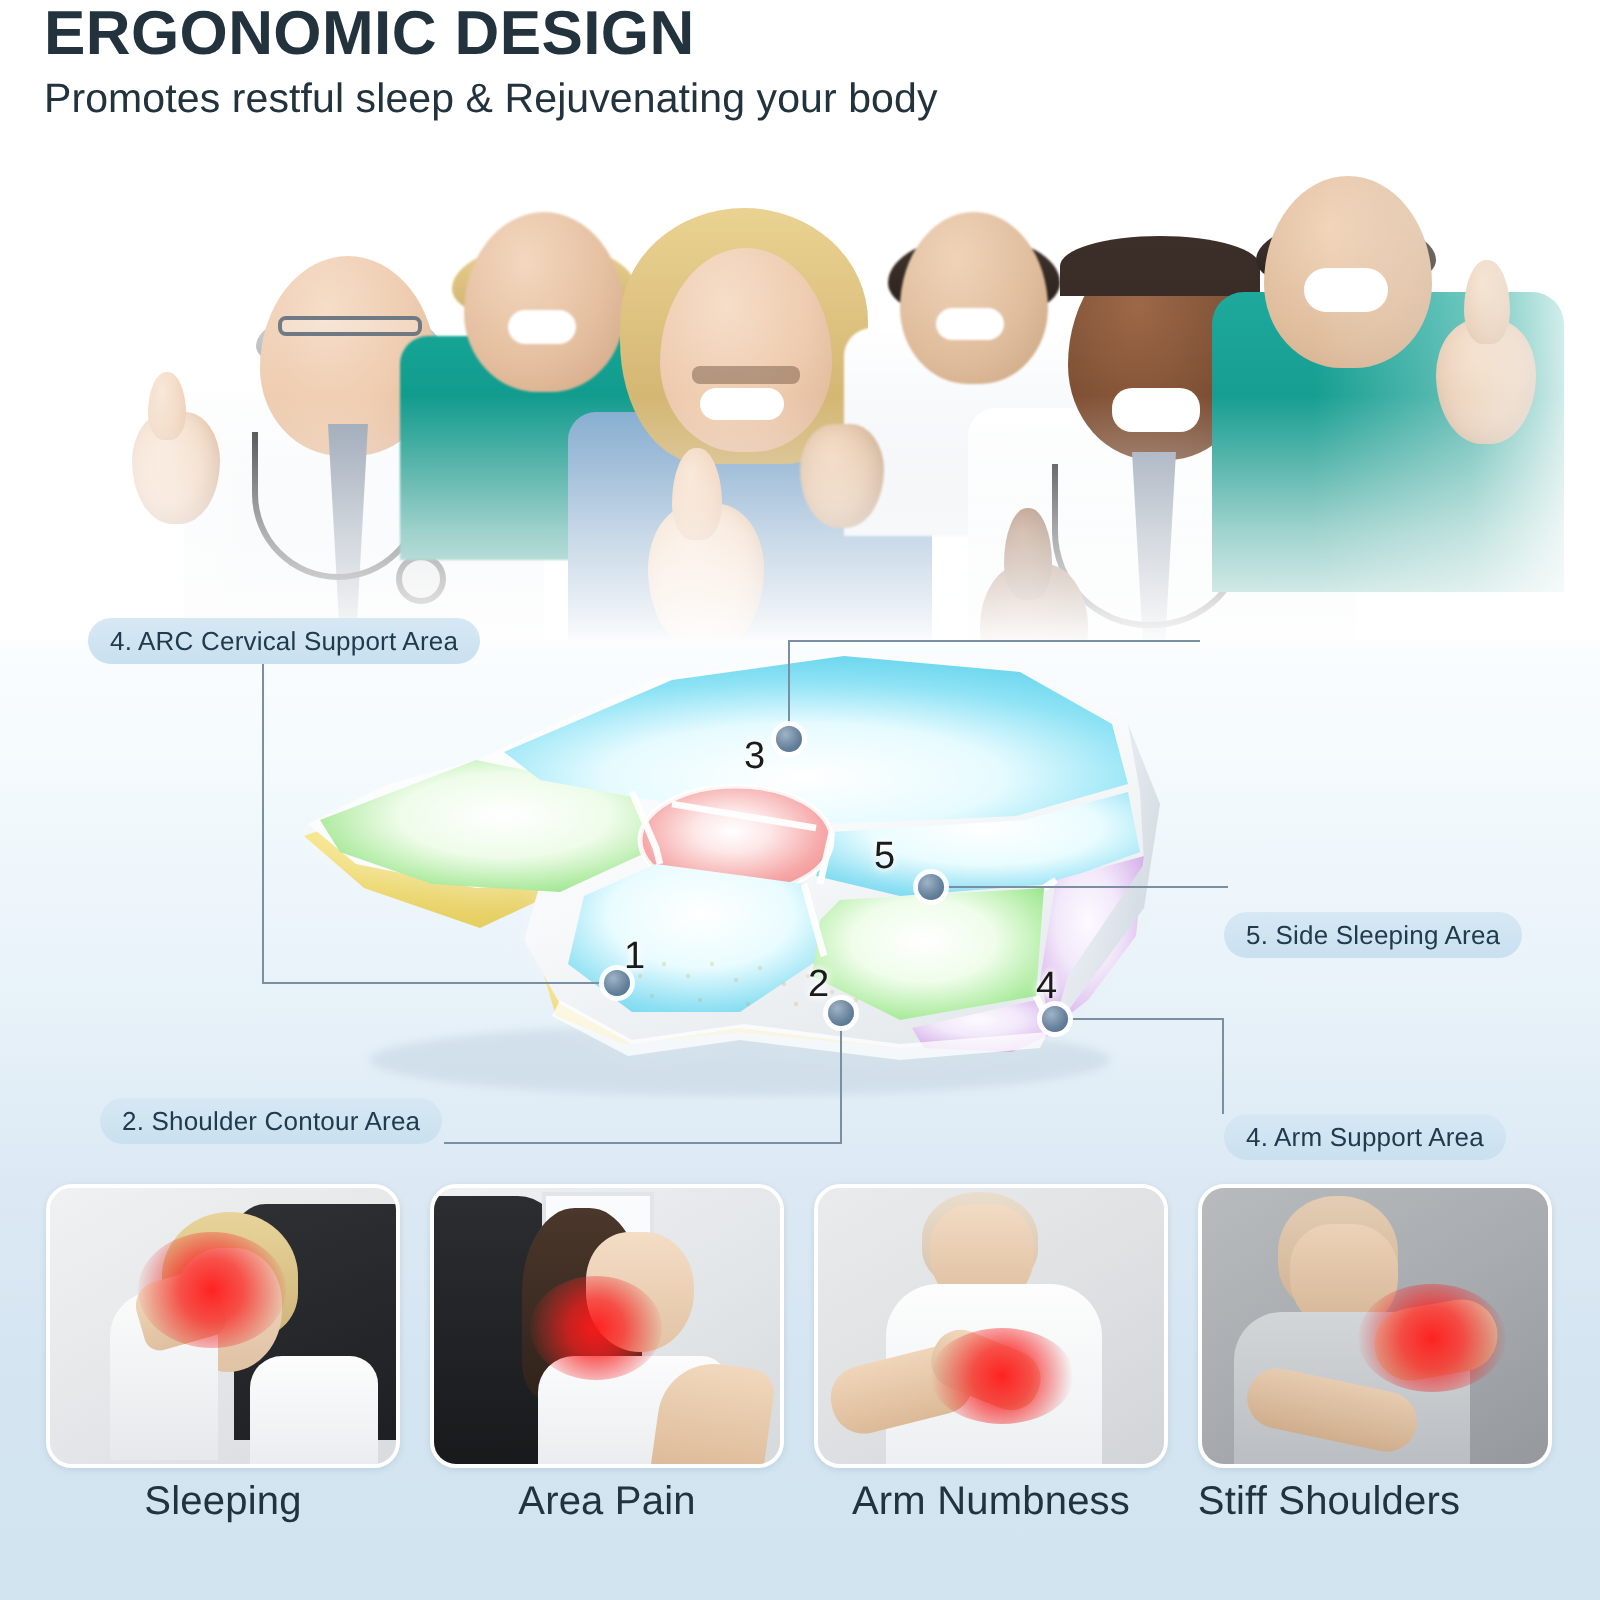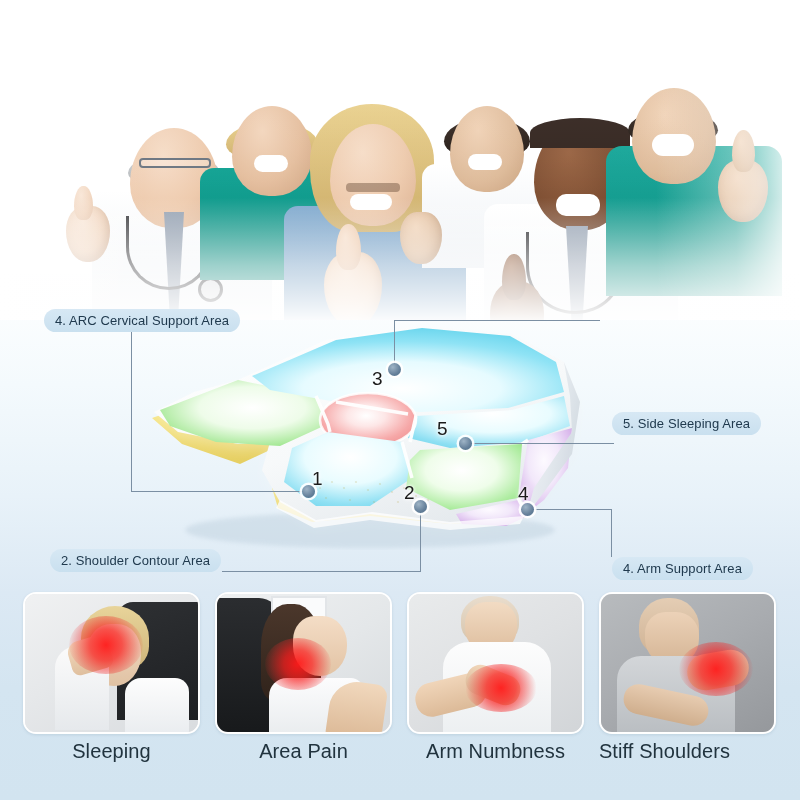--- a/index.html
+++ b/index.html
@@ -270,20 +270,24 @@
     <div class="doc" style="left:606px; bottom:24px; width:190px; height:230px;">
       <div class="limb scrub-teal2" style="left:0; bottom:0; width:176px; height:150px;"></div>
       <div class="limb hair-dark head-sh" style="left:22px; bottom:150px; width:90px; height:36px;"></div>
       <div class="limb skin4 head-sh" style="left:26px; bottom:112px; width:84px; height:96px;"></div>
       <div class="limb" style="left:46px; bottom:140px; width:42px; height:22px; background:#fff; border-radius:11px;"></div>
       <div class="limb skin4 thumb" style="left:112px; bottom:74px; width:50px; height:62px;"></div>
       <div class="limb skin4 thumb-up" style="left:126px; bottom:124px; width:23px; height:42px;"></div>
     </div>
   </div>
 
+  <div class="head-block">
+    <div class="title">ERGONOMIC DESIGN</div>
+    <div class="subtitle">Promotes restful sleep &amp; Rejuvenating your body</div>
+  </div>
 
   <div class="pillow-wrap">
     <svg width="480" height="258" viewBox="0 0 480 258">
       <defs>
         <radialGradient id="gCyanTop" cx="48%" cy="72%" r="72%">
           <stop offset="0%" stop-color="#ffffff"></stop>
           <stop offset="44%" stop-color="#e6fbff"></stop>
           <stop offset="78%" stop-color="#8fe3f5"></stop>
           <stop offset="100%" stop-color="#6ed7ee"></stop>
         </radialGradient>
@@ -424,21 +428,21 @@
   <div class="lead lead-v" style="left:394px; top:320px; height:47px;"></div>
   <div class="dot" style="left:388px; top:363px;"></div>
   <div class="num" style="left:372px; top:368px;">3</div>
 
   <div class="pill" style="left:612px; top:557px;">4. Arm Support Area</div>
   <div class="lead lead-h" style="left:530px; top:509px; width:82px;"></div>
   <div class="lead lead-v" style="left:611px; top:509px; height:48px;"></div>
   <div class="dot" style="left:521px; top:503px;"></div>
   <div class="num" style="left:518px; top:483px;">4</div>
 
-  <div class="pill" style="left:612px; top:412px;">5. Side Sleeping Area</div>
+  <div class="pill" style="left:612px; top:456px;">5. Side Sleeping Area</div>
   <div class="lead lead-h" style="left:466px; top:443px; width:148px;"></div>
   <div class="dot" style="left:459px; top:437px;"></div>
   <div class="num" style="left:437px; top:418px;">5</div>
 
   <div class="cards">
 
     <div class="card" style="left:23px;">
       <div class="photo-inner" style="background:linear-gradient(150deg,#f0f1f2 0%,#e6e8ea 45%,#d9dcdf 100%);">
         <div class="limb" style="left:92px; top:8px; width:90px; height:118px; background:linear-gradient(160deg,#2e3033,#1d1f22); border-radius:16px 8px 0 0;"></div>
         <div class="limb" style="left:56px; top:12px; width:68px; height:64px; background:linear-gradient(to bottom,#e8d49a,#cdb379); border-radius:52% 52% 38% 38%;"></div>

